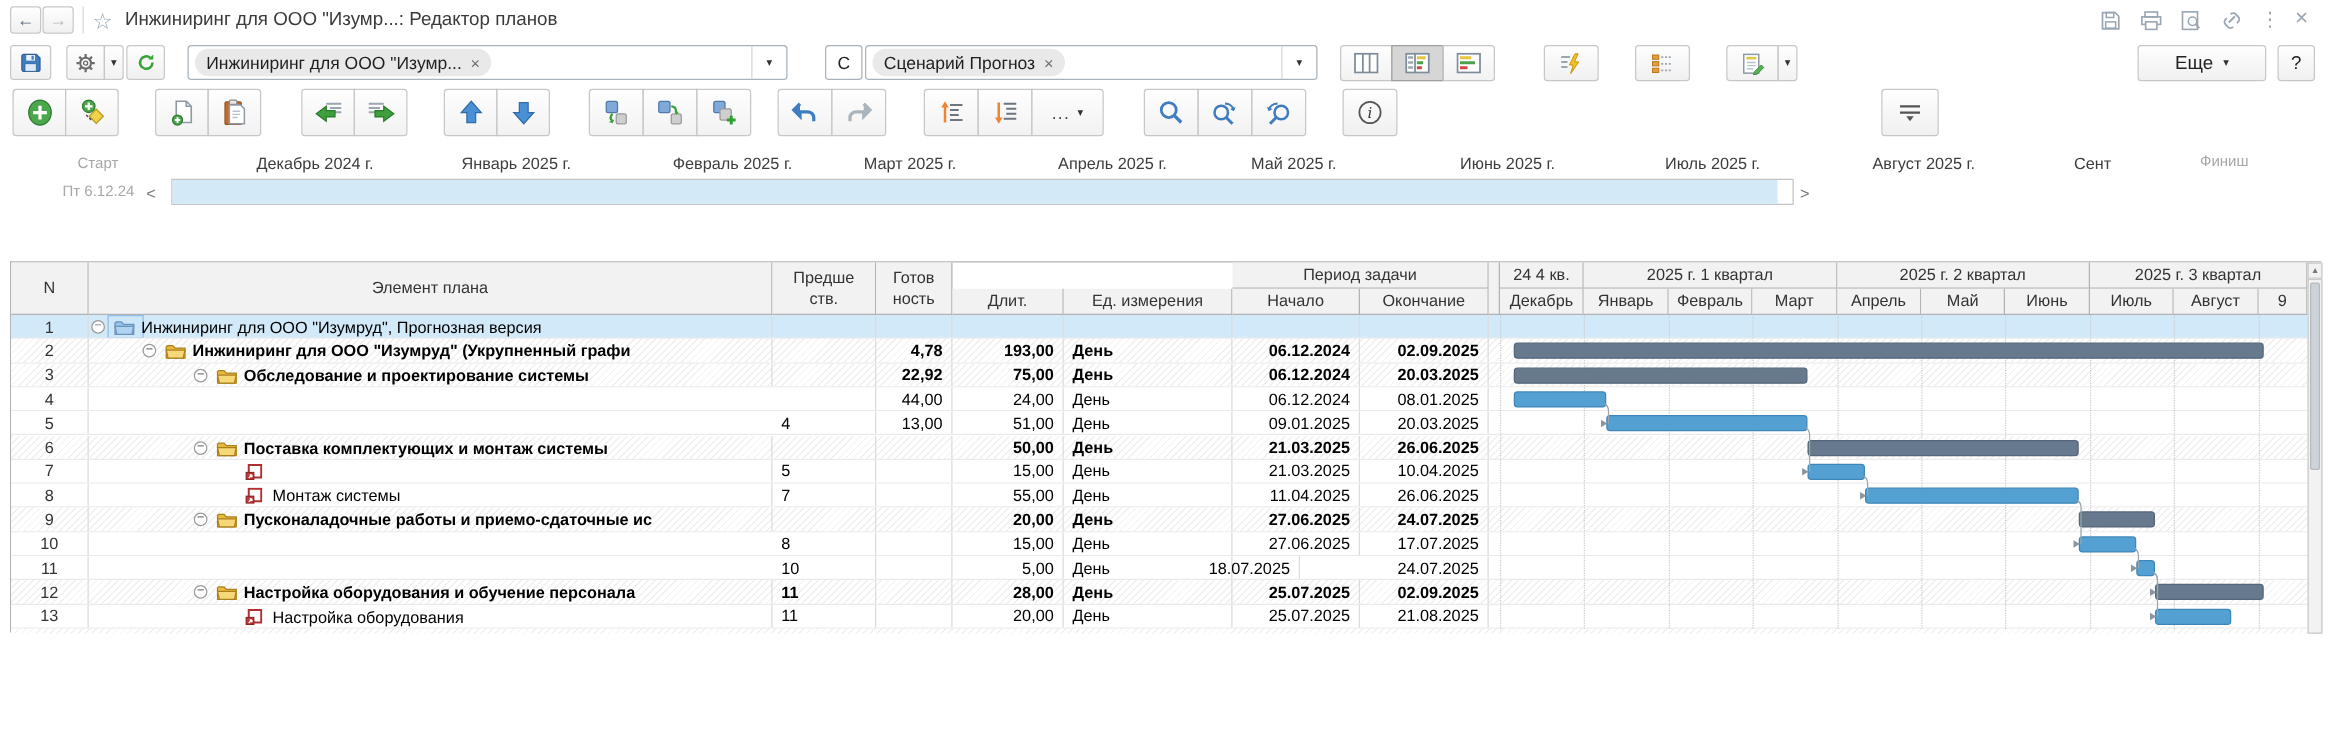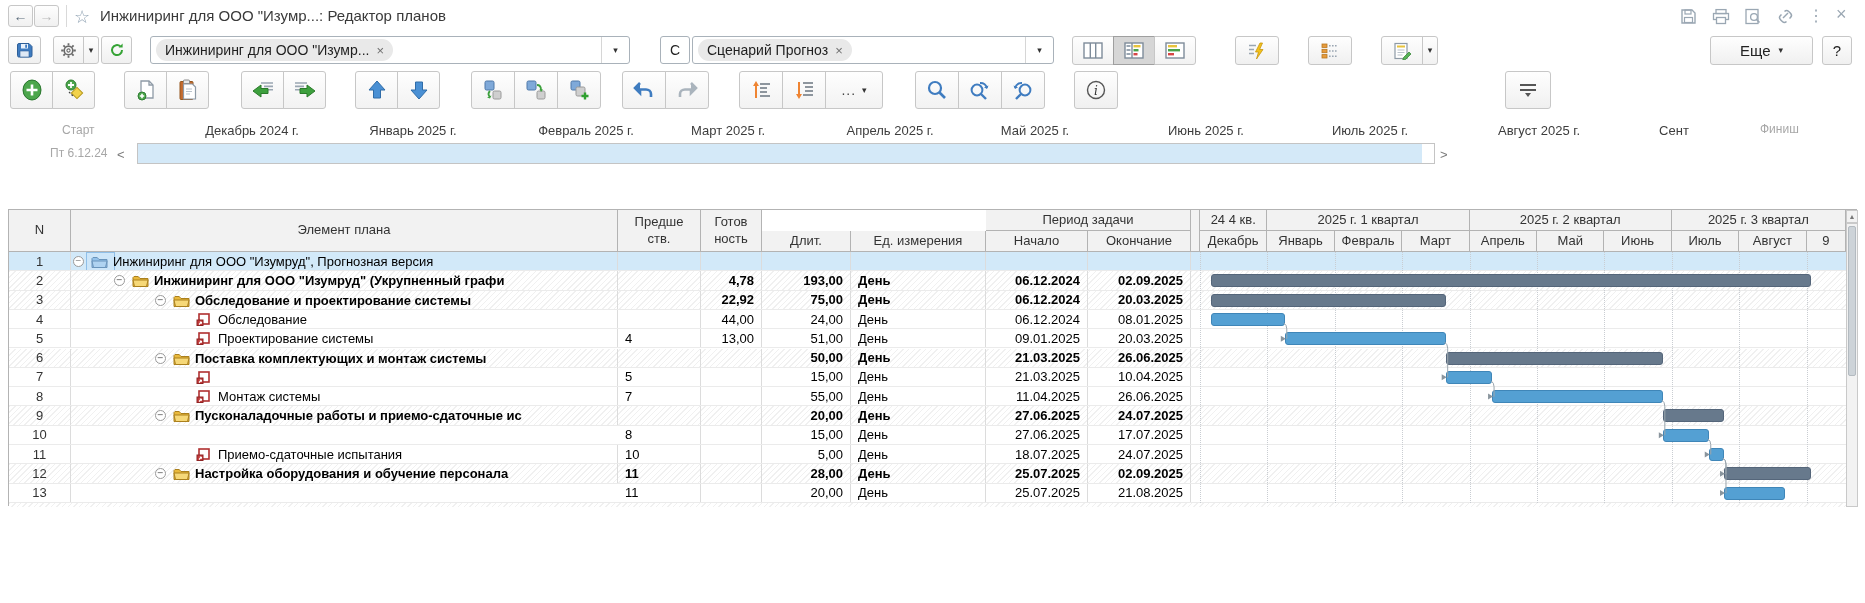--- a/index.html
+++ b/index.html
@@ -563,181 +563,161 @@
         </div>
         <div class="tcell left" style="left: 609px; width: 83px;"></div>
         <div class="tcell right" style="left: 692px; width: 61px;">22,92</div>
         <div class="tcell right" style="left: 753px; width: 89px;">75,00</div>
         <div class="tcell left" style="left: 842px; width: 135px;">День</div>
         <div class="tcell right" style="left: 977px; width: 102px;">06.12.2024</div>
         <div class="tcell right" style="left: 1079px; width: 103px;">20.03.2025</div>
       </div>
       <div class="trow" style="left: 0px; top: 99.9px; width: 1837px; height: 19.3px;">
         <div class="tcell center ncol" style="left: 0px; width: 62px; color: rgb(51, 51, 51);">4</div>
+        <div class="tcell left" style="left: 609px; width: 83px;"></div>
+        <div class="tcell right" style="left: 692px; width: 61px;">44,00</div>
+        <div class="tcell right" style="left: 753px; width: 89px;">24,00</div>
+        <div class="tcell left" style="left: 842px; width: 135px;">День</div>
+        <div class="tcell right" style="left: 977px; width: 102px;">06.12.2024</div>
+        <div class="tcell right" style="left: 1079px; width: 103px;">08.01.2025</div>
+      </div>
+      <div class="trow" style="left: 0px; top: 119.2px; width: 1837px; height: 19.3px;">
+        <div class="tcell center ncol" style="left: 0px; width: 62px; color: rgb(51, 51, 51);">5</div>
+        <div class="tcell left" style="left: 609px; width: 83px;">4</div>
+        <div class="tcell right" style="left: 692px; width: 61px;">13,00</div>
+        <div class="tcell right" style="left: 753px; width: 89px;">51,00</div>
+        <div class="tcell left" style="left: 842px; width: 135px;">День</div>
+        <div class="tcell right" style="left: 977px; width: 102px;">09.01.2025</div>
+        <div class="tcell right" style="left: 1079px; width: 103px;">20.03.2025</div>
+      </div>
+      <div class="trow hatch bold" style="left: 0px; top: 138.5px; width: 1837px; height: 19.3px;">
+        <div class="tcell center ncol" style="left: 0px; width: 62px; color: rgb(51, 51, 51);">6</div>
+        <div class="tcell left" style="left: 62px; width: 547px; padding: 0px;">
+          <div class="expander" style="left: 84px; top: 4px; position: absolute;">−</div>
+          <span style="position: absolute; left: 102px; top: 3px;">
+            <svg width="17" height="14">
+              <path d="M1 3.5 1 12.5h15V4.5H8L6.2 2.5H2z" fill="#e9b93c" stroke="#ab801d"></path>
+              <path d="M1 6h15l-1.5 6.5H2.5z" fill="#f6d878" stroke="#ab801d"></path>
+            </svg>
+          </span>
+          <div style="position: absolute; left: 124px; top: 2px; white-space: nowrap;">Поставка комплектующих и монтаж системы</div>
+        </div>
+        <div class="tcell left" style="left: 609px; width: 83px;"></div>
+        <div class="tcell right" style="left: 692px; width: 61px;"></div>
+        <div class="tcell right" style="left: 753px; width: 89px;">50,00</div>
+        <div class="tcell left" style="left: 842px; width: 135px;">День</div>
+        <div class="tcell right" style="left: 977px; width: 102px;">21.03.2025</div>
+        <div class="tcell right" style="left: 1079px; width: 103px;">26.06.2025</div>
+      </div>
+      <div class="trow" style="left: 0px; top: 157.8px; width: 1837px; height: 19.3px;">
+        <div class="tcell center ncol" style="left: 0px; width: 62px; color: rgb(51, 51, 51);">7</div>
         <div class="tcell left" style="left: 62px; width: 547px; padding: 0px;">
           <span style="position: absolute; left: 125px; top: 3px;">
             <svg width="14" height="13" viewBox="0 0 14 13">
               <rect x="3" y="1" width="10" height="10" fill="#fff" stroke="#b03030" stroke-width="1.6"></rect>
               <rect x="1" y="7" width="6" height="5.5" fill="#c23a3a" stroke="#8f2424"></rect>
               <path d="M3 11.5 5.5 9M5.5 9H3.8M5.5 9v1.7" stroke="#fff" stroke-width="1.1" fill="none"></path>
             </svg>
           </span>
-          <div style="position: absolute; left: 147px; top: 2px; white-space: nowrap;">Обследование</div>
-        </div>
-        <div class="tcell left" style="left: 609px; width: 83px;"></div>
-        <div class="tcell right" style="left: 692px; width: 61px;">44,00</div>
-        <div class="tcell right" style="left: 753px; width: 89px;">24,00</div>
-        <div class="tcell left" style="left: 842px; width: 135px;">День</div>
-        <div class="tcell right" style="left: 977px; width: 102px;">06.12.2024</div>
-        <div class="tcell right" style="left: 1079px; width: 103px;">08.01.2025</div>
-      </div>
-      <div class="trow" style="left: 0px; top: 119.2px; width: 1837px; height: 19.3px;">
-        <div class="tcell center ncol" style="left: 0px; width: 62px; color: rgb(51, 51, 51);">5</div>
+          <div style="position: absolute; left: 147px; top: 2px; white-space: nowrap; margin-top: 24px;">Поставка комплектующих</div>
+        </div>
+        <div class="tcell left" style="left: 609px; width: 83px;">5</div>
+        <div class="tcell right" style="left: 692px; width: 61px;"></div>
+        <div class="tcell right" style="left: 753px; width: 89px;">15,00</div>
+        <div class="tcell left" style="left: 842px; width: 135px;">День</div>
+        <div class="tcell right" style="left: 977px; width: 102px;">21.03.2025</div>
+        <div class="tcell right" style="left: 1079px; width: 103px;">10.04.2025</div>
+      </div>
+      <div class="trow" style="left: 0px; top: 177.1px; width: 1837px; height: 19.3px;">
+        <div class="tcell center ncol" style="left: 0px; width: 62px; color: rgb(51, 51, 51);">8</div>
         <div class="tcell left" style="left: 62px; width: 547px; padding: 0px;">
           <span style="position: absolute; left: 125px; top: 3px;">
             <svg width="14" height="13" viewBox="0 0 14 13">
               <rect x="3" y="1" width="10" height="10" fill="#fff" stroke="#b03030" stroke-width="1.6"></rect>
               <rect x="1" y="7" width="6" height="5.5" fill="#c23a3a" stroke="#8f2424"></rect>
               <path d="M3 11.5 5.5 9M5.5 9H3.8M5.5 9v1.7" stroke="#fff" stroke-width="1.1" fill="none"></path>
             </svg>
           </span>
-          <div style="position: absolute; left: 147px; top: 2px; white-space: nowrap;">Проектирование системы</div>
-        </div>
-        <div class="tcell left" style="left: 609px; width: 83px;">4</div>
-        <div class="tcell right" style="left: 692px; width: 61px;">13,00</div>
-        <div class="tcell right" style="left: 753px; width: 89px;">51,00</div>
-        <div class="tcell left" style="left: 842px; width: 135px;">День</div>
-        <div class="tcell right" style="left: 977px; width: 102px;">09.01.2025</div>
-        <div class="tcell right" style="left: 1079px; width: 103px;">20.03.2025</div>
-      </div>
-      <div class="trow hatch bold" style="left: 0px; top: 138.5px; width: 1837px; height: 19.3px;">
-        <div class="tcell center ncol" style="left: 0px; width: 62px; color: rgb(51, 51, 51);">6</div>
+          <div style="position: absolute; left: 147px; top: 2px; white-space: nowrap;">Монтаж системы</div>
+        </div>
+        <div class="tcell left" style="left: 609px; width: 83px;">7</div>
+        <div class="tcell right" style="left: 692px; width: 61px;"></div>
+        <div class="tcell right" style="left: 753px; width: 89px;">55,00</div>
+        <div class="tcell left" style="left: 842px; width: 135px;">День</div>
+        <div class="tcell right" style="left: 977px; width: 102px;">11.04.2025</div>
+        <div class="tcell right" style="left: 1079px; width: 103px;">26.06.2025</div>
+      </div>
+      <div class="trow hatch bold" style="left: 0px; top: 196.4px; width: 1837px; height: 19.3px;">
+        <div class="tcell center ncol" style="left: 0px; width: 62px; color: rgb(51, 51, 51);">9</div>
         <div class="tcell left" style="left: 62px; width: 547px; padding: 0px;">
           <div class="expander" style="left: 84px; top: 4px; position: absolute;">−</div>
           <span style="position: absolute; left: 102px; top: 3px;">
             <svg width="17" height="14">
               <path d="M1 3.5 1 12.5h15V4.5H8L6.2 2.5H2z" fill="#e9b93c" stroke="#ab801d"></path>
               <path d="M1 6h15l-1.5 6.5H2.5z" fill="#f6d878" stroke="#ab801d"></path>
             </svg>
           </span>
-          <div style="position: absolute; left: 124px; top: 2px; white-space: nowrap;">Поставка комплектующих и монтаж системы</div>
+          <div style="position: absolute; left: 124px; top: 2px; white-space: nowrap;">Пусконаладочные работы и приемо-сдаточные ис</div>
         </div>
         <div class="tcell left" style="left: 609px; width: 83px;"></div>
         <div class="tcell right" style="left: 692px; width: 61px;"></div>
-        <div class="tcell right" style="left: 753px; width: 89px;">50,00</div>
-        <div class="tcell left" style="left: 842px; width: 135px;">День</div>
-        <div class="tcell right" style="left: 977px; width: 102px;">21.03.2025</div>
-        <div class="tcell right" style="left: 1079px; width: 103px;">26.06.2025</div>
-      </div>
-      <div class="trow" style="left: 0px; top: 157.8px; width: 1837px; height: 19.3px;">
-        <div class="tcell center ncol" style="left: 0px; width: 62px; color: rgb(51, 51, 51);">7</div>
+        <div class="tcell right" style="left: 753px; width: 89px;">20,00</div>
+        <div class="tcell left" style="left: 842px; width: 135px;">День</div>
+        <div class="tcell right" style="left: 977px; width: 102px;">27.06.2025</div>
+        <div class="tcell right" style="left: 1079px; width: 103px;">24.07.2025</div>
+      </div>
+      <div class="trow" style="left: 0px; top: 215.7px; width: 1837px; height: 19.3px;">
+        <div class="tcell center ncol" style="left: 0px; width: 62px; color: rgb(51, 51, 51);">10</div>
+        <div class="tcell left" style="left: 609px; width: 83px;">8</div>
+        <div class="tcell right" style="left: 692px; width: 61px;"></div>
+        <div class="tcell right" style="left: 753px; width: 89px;">15,00</div>
+        <div class="tcell left" style="left: 842px; width: 135px;">День</div>
+        <div class="tcell right" style="left: 977px; width: 102px;">27.06.2025</div>
+        <div class="tcell right" style="left: 1079px; width: 103px;">17.07.2025</div>
+      </div>
+      <div class="trow" style="left: 0px; top: 235px; width: 1837px; height: 19.3px;">
+        <div class="tcell center ncol" style="left: 0px; width: 62px; color: rgb(51, 51, 51);">11</div>
+        <div class="tcell left" style="left: 609px; width: 83px;">10</div>
+        <div class="tcell right" style="left: 692px; width: 61px;"></div>
+        <div class="tcell right" style="left: 753px; width: 89px;">5,00</div>
+        <div class="tcell left" style="left: 842px; width: 135px;">День</div>
+        <div class="tcell right" style="left: 929px; width: 102px;">18.07.2025</div>
+        <div class="tcell right" style="left: 1079px; width: 103px;">24.07.2025</div>
+      </div>
+      <div class="trow hatch bold" style="left: 0px; top: 254.3px; width: 1837px; height: 19.3px;">
+        <div class="tcell center ncol" style="left: 0px; width: 62px; color: rgb(51, 51, 51);">12</div>
+        <div class="tcell left" style="left: 62px; width: 547px; padding: 0px;">
+          <div class="expander" style="left: 84px; top: 4px; position: absolute;">−</div>
+          <span style="position: absolute; left: 102px; top: 3px;">
+            <svg width="17" height="14">
+              <path d="M1 3.5 1 12.5h15V4.5H8L6.2 2.5H2z" fill="#e9b93c" stroke="#ab801d"></path>
+              <path d="M1 6h15l-1.5 6.5H2.5z" fill="#f6d878" stroke="#ab801d"></path>
+            </svg>
+          </span>
+          <div style="position: absolute; left: 124px; top: 2px; white-space: nowrap;">Настройка оборудования и обучение персонала</div>
+        </div>
+        <div class="tcell left" style="left: 609px; width: 83px;">11</div>
+        <div class="tcell right" style="left: 692px; width: 61px;"></div>
+        <div class="tcell right" style="left: 753px; width: 89px;">28,00</div>
+        <div class="tcell left" style="left: 842px; width: 135px;">День</div>
+        <div class="tcell right" style="left: 977px; width: 102px;">25.07.2025</div>
+        <div class="tcell right" style="left: 1079px; width: 103px;">02.09.2025</div>
+      </div>
+      <div class="trow" style="left: 0px; top: 273.6px; width: 1837px; height: 19.3px;">
+        <div class="tcell center ncol" style="left: 0px; width: 62px; color: rgb(51, 51, 51);">13</div>
         <div class="tcell left" style="left: 62px; width: 547px; padding: 0px;">
           <span style="position: absolute; left: 125px; top: 3px;">
             <svg width="14" height="13" viewBox="0 0 14 13">
               <rect x="3" y="1" width="10" height="10" fill="#fff" stroke="#b03030" stroke-width="1.6"></rect>
               <rect x="1" y="7" width="6" height="5.5" fill="#c23a3a" stroke="#8f2424"></rect>
               <path d="M3 11.5 5.5 9M5.5 9H3.8M5.5 9v1.7" stroke="#fff" stroke-width="1.1" fill="none"></path>
             </svg>
           </span>
-          <div style="position: absolute; left: 147px; top: 2px; white-space: nowrap; margin-top: 24px;">Поставка комплектующих</div>
-        </div>
-        <div class="tcell left" style="left: 609px; width: 83px;">5</div>
-        <div class="tcell right" style="left: 692px; width: 61px;"></div>
-        <div class="tcell right" style="left: 753px; width: 89px;">15,00</div>
-        <div class="tcell left" style="left: 842px; width: 135px;">День</div>
-        <div class="tcell right" style="left: 977px; width: 102px;">21.03.2025</div>
-        <div class="tcell right" style="left: 1079px; width: 103px;">10.04.2025</div>
-      </div>
-      <div class="trow" style="left: 0px; top: 177.1px; width: 1837px; height: 19.3px;">
-        <div class="tcell center ncol" style="left: 0px; width: 62px; color: rgb(51, 51, 51);">8</div>
-        <div class="tcell left" style="left: 62px; width: 547px; padding: 0px;">
-          <span style="position: absolute; left: 125px; top: 3px;">
-            <svg width="14" height="13" viewBox="0 0 14 13">
-              <rect x="3" y="1" width="10" height="10" fill="#fff" stroke="#b03030" stroke-width="1.6"></rect>
-              <rect x="1" y="7" width="6" height="5.5" fill="#c23a3a" stroke="#8f2424"></rect>
-              <path d="M3 11.5 5.5 9M5.5 9H3.8M5.5 9v1.7" stroke="#fff" stroke-width="1.1" fill="none"></path>
-            </svg>
-          </span>
-          <div style="position: absolute; left: 147px; top: 2px; white-space: nowrap;">Монтаж системы</div>
-        </div>
-        <div class="tcell left" style="left: 609px; width: 83px;">7</div>
-        <div class="tcell right" style="left: 692px; width: 61px;"></div>
-        <div class="tcell right" style="left: 753px; width: 89px;">55,00</div>
-        <div class="tcell left" style="left: 842px; width: 135px;">День</div>
-        <div class="tcell right" style="left: 977px; width: 102px;">11.04.2025</div>
-        <div class="tcell right" style="left: 1079px; width: 103px;">26.06.2025</div>
-      </div>
-      <div class="trow hatch bold" style="left: 0px; top: 196.4px; width: 1837px; height: 19.3px;">
-        <div class="tcell center ncol" style="left: 0px; width: 62px; color: rgb(51, 51, 51);">9</div>
-        <div class="tcell left" style="left: 62px; width: 547px; padding: 0px;">
-          <div class="expander" style="left: 84px; top: 4px; position: absolute;">−</div>
-          <span style="position: absolute; left: 102px; top: 3px;">
-            <svg width="17" height="14">
-              <path d="M1 3.5 1 12.5h15V4.5H8L6.2 2.5H2z" fill="#e9b93c" stroke="#ab801d"></path>
-              <path d="M1 6h15l-1.5 6.5H2.5z" fill="#f6d878" stroke="#ab801d"></path>
-            </svg>
-          </span>
-          <div style="position: absolute; left: 124px; top: 2px; white-space: nowrap;">Пусконаладочные работы и приемо-сдаточные ис</div>
-        </div>
-        <div class="tcell left" style="left: 609px; width: 83px;"></div>
-        <div class="tcell right" style="left: 692px; width: 61px;"></div>
-        <div class="tcell right" style="left: 753px; width: 89px;">20,00</div>
-        <div class="tcell left" style="left: 842px; width: 135px;">День</div>
-        <div class="tcell right" style="left: 977px; width: 102px;">27.06.2025</div>
-        <div class="tcell right" style="left: 1079px; width: 103px;">24.07.2025</div>
-      </div>
-      <div class="trow" style="left: 0px; top: 215.7px; width: 1837px; height: 19.3px;">
-        <div class="tcell center ncol" style="left: 0px; width: 62px; color: rgb(51, 51, 51);">10</div>
-        <div class="tcell left" style="left: 609px; width: 83px;">8</div>
-        <div class="tcell right" style="left: 692px; width: 61px;"></div>
-        <div class="tcell right" style="left: 753px; width: 89px;">15,00</div>
-        <div class="tcell left" style="left: 842px; width: 135px;">День</div>
-        <div class="tcell right" style="left: 977px; width: 102px;">27.06.2025</div>
-        <div class="tcell right" style="left: 1079px; width: 103px;">17.07.2025</div>
-      </div>
-      <div class="trow" style="left: 0px; top: 235px; width: 1837px; height: 19.3px;">
-        <div class="tcell center ncol" style="left: 0px; width: 62px; color: rgb(51, 51, 51);">11</div>
-        <div class="tcell left" style="left: 62px; width: 547px; padding: 0px;">
-          <span style="position: absolute; left: 125px; top: 3px;">
-            <svg width="14" height="13" viewBox="0 0 14 13">
-              <rect x="3" y="1" width="10" height="10" fill="#fff" stroke="#b03030" stroke-width="1.6"></rect>
-              <rect x="1" y="7" width="6" height="5.5" fill="#c23a3a" stroke="#8f2424"></rect>
-              <path d="M3 11.5 5.5 9M5.5 9H3.8M5.5 9v1.7" stroke="#fff" stroke-width="1.1" fill="none"></path>
-            </svg>
-          </span>
-          <div style="position: absolute; left: 147px; top: 2px; white-space: nowrap;">Приемо-сдаточные испытания</div>
-        </div>
-        <div class="tcell left" style="left: 609px; width: 83px;">10</div>
-        <div class="tcell right" style="left: 692px; width: 61px;"></div>
-        <div class="tcell right" style="left: 753px; width: 89px;">5,00</div>
-        <div class="tcell left" style="left: 842px; width: 135px;">День</div>
-        <div class="tcell right" style="left: 977px; width: 102px;">18.07.2025</div>
-        <div class="tcell right" style="left: 1079px; width: 103px;">24.07.2025</div>
-      </div>
-      <div class="trow hatch bold" style="left: 0px; top: 254.3px; width: 1837px; height: 19.3px;">
-        <div class="tcell center ncol" style="left: 0px; width: 62px; color: rgb(51, 51, 51);">12</div>
-        <div class="tcell left" style="left: 62px; width: 547px; padding: 0px;">
-          <div class="expander" style="left: 84px; top: 4px; position: absolute;">−</div>
-          <span style="position: absolute; left: 102px; top: 3px;">
-            <svg width="17" height="14">
-              <path d="M1 3.5 1 12.5h15V4.5H8L6.2 2.5H2z" fill="#e9b93c" stroke="#ab801d"></path>
-              <path d="M1 6h15l-1.5 6.5H2.5z" fill="#f6d878" stroke="#ab801d"></path>
-            </svg>
-          </span>
-          <div style="position: absolute; left: 124px; top: 2px; white-space: nowrap;">Настройка оборудования и обучение персонала</div>
-        </div>
-        <div class="tcell left" style="left: 609px; width: 83px;">11</div>
-        <div class="tcell right" style="left: 692px; width: 61px;"></div>
-        <div class="tcell right" style="left: 753px; width: 89px;">28,00</div>
-        <div class="tcell left" style="left: 842px; width: 135px;">День</div>
-        <div class="tcell right" style="left: 977px; width: 102px;">25.07.2025</div>
-        <div class="tcell right" style="left: 1079px; width: 103px;">02.09.2025</div>
-      </div>
-      <div class="trow" style="left: 0px; top: 273.6px; width: 1837px; height: 19.3px;">
-        <div class="tcell center ncol" style="left: 0px; width: 62px; color: rgb(51, 51, 51);">13</div>
+          <div style="position: absolute; left: 147px; top: 2px; white-space: nowrap;">Настройка оборудования</div>
+        </div>
         <div class="tcell left" style="left: 609px; width: 83px;">11</div>
         <div class="tcell right" style="left: 692px; width: 61px;"></div>
         <div class="tcell right" style="left: 753px; width: 89px;">20,00</div>
         <div class="tcell left" style="left: 842px; width: 135px;">День</div>
         <div class="tcell right" style="left: 977px; width: 102px;">25.07.2025</div>
         <div class="tcell right" style="left: 1079px; width: 103px;">21.08.2025</div>
       </div>
       <div class="trow hatch" style="left: 0px; top: 292.9px; width: 1837px; height: 4px; border-bottom: none;"></div>
       <div style="position: absolute; left: 1182px; top: 42px; width: 655px; height: 250.9px; pointer-events: none;">
         <div class="mline" style="left: 9px;"></div>

